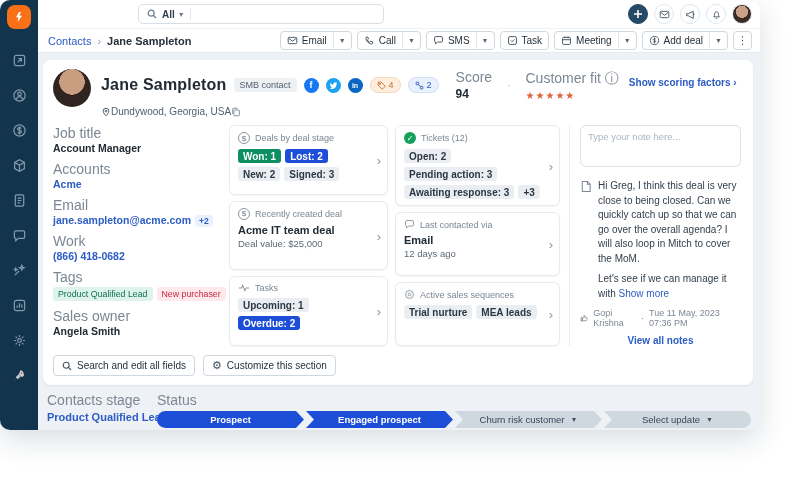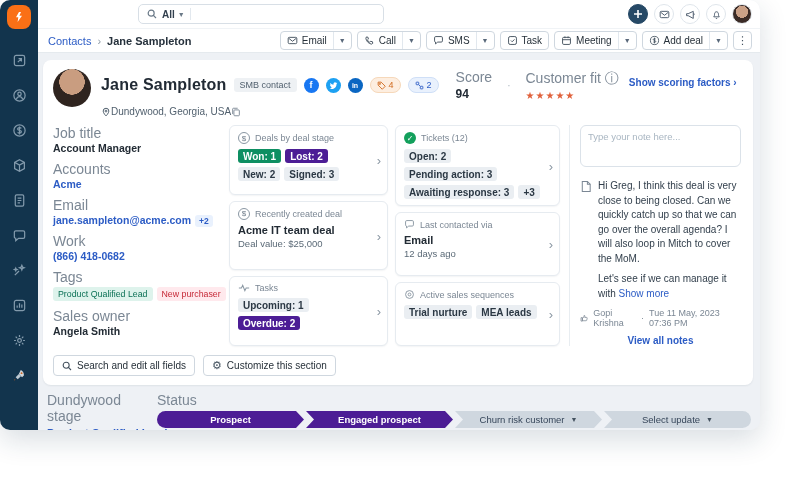--- a/index.html
+++ b/index.html
@@ -81,21 +81,21 @@
   .tag.pink { background:#ffe9ed; color:#c62a38; }
   .tag-more { font-size:9px; color:#2c5cc5; font-weight:bold; }
 
   .minicol { padding-right:7px; display:flex; flex-direction:column; gap:6px; }
   .mini { border:1px solid #e6ebf0; border-radius:6px; padding:6px 18px 6px 8px; position:relative; background:#fff; box-shadow:0 1px 1.5px rgba(20,40,60,.05); flex:1; }
   .mini .title { display:flex; align-items:center; gap:5px; font-size:9px; color:#7b8794; }
   .mini .chev { position:absolute; right:6px; top:50%; transform:translateY(-50%); color:#8a97a3; font-size:13px; }
   .badges { display:flex; gap:4px; margin-top:5px; flex-wrap:wrap; }
   .bdg { font-size:10px; padding:1.5px 5px; border-radius:3px; background:#eaeef2; color:#2b3844; font-weight:bold; white-space:nowrap; }
   .bdg.green { background:#0e8f62; color:#fff; }
-  .bdg.red { background:#4c1d95; color:#fff; }
+  .bdg.red { background:#1d4ed8; color:#fff; }
   .mini .big { font-size:11px; font-weight:bold; color:#232c35; margin-top:4px; }
   .mini .sub { font-size:9.5px; color:#5b6a77; margin-top:2px; }
   .ic-circ { width:12px; height:12px; border:1px solid #8a97a3; border-radius:50%; font-size:8px; color:#6f7d8a; display:flex; align-items:center; justify-content:center; flex:0 0 12px; }
   .ic-green { width:12px; height:12px; border-radius:50%; background:#13a05c; color:#fff; font-size:8px; display:flex; align-items:center; justify-content:center; flex:0 0 12px; }
 
   .notes { border-left:1px solid #e8edf1; padding-left:10px; margin-left:2px; }
   .note-input { width:100%; height:42px; border:1px solid #dbe2e9; border-radius:6px; resize:none; padding:5px 7px;
                 font-size:9.5px; font-family:"Liberation Sans",sans-serif; color:#32404e; outline:none; }
   .note-input::placeholder { color:#a9b6c2; }
   .note-item { display:flex; gap:6px; margin-top:8px; }
@@ -112,21 +112,21 @@
   .life-row { display:flex; margin:7px 2px 0 4px; gap:14px; }
   .life-left { width:96px; flex:0 0 96px; }
   .life-val { font-size:11px; font-weight:bold; color:#2c5cc5; margin-top:3px; white-space:nowrap; }
   .life-right { flex:1; min-width:0; }
   .stages { display:flex; margin-top:3px; height:17px; }
   .stage { flex:1; display:flex; align-items:center; justify-content:center; gap:6px; font-size:9.5px; color:#36465a;
            background:#cfd7df; margin-right:2px; position:relative;
            clip-path:polygon(0 0, calc(100% - 8px) 0, 100% 50%, calc(100% - 8px) 100%, 0 100%, 8px 50%); }
   .stage.first { clip-path:polygon(0 0, calc(100% - 8px) 0, 100% 50%, calc(100% - 8px) 100%, 0 100%); border-radius:9px 0 0 9px; }
   .stage.last { clip-path:polygon(8px 50%, 0 0, 100% 0, 100% 100%, 0 100%); border-radius:0 9px 9px 0; margin-right:0; }
-  .stage.active { background:#4c1d95; color:#fff; font-weight:bold;text-align:right; }
+  .stage.active { background:#1d4ed8; color:#fff; font-weight:bold;text-align:right; }
   .stage .sdrop { font-size:7px; color:#44525f; }
 
   
   .bottom { display:flex; gap:7px; margin-top:9px; align-items:stretch; }
   .cd-card { width:184px; flex:0 0 184px; padding:10px; height:120px; }
 
   .rd-card { flex:1; padding:10px 12px 0; height:120px; display:flex; flex-direction:column; }
 </style>
 </head>
 <body>
@@ -520,21 +520,21 @@
           </div>
           <div class="ghost-btn">
             <span style="font-size:11px; color:#44525f;">⚙</span>
             <span>Customize this section</span>
           </div>
         </div>
       </div>
 
       <div class="life-row">
         <div class="life-left">
-          <div class="lab">Dundywood stage</div>
+          <div class="lab">Contacts stage</div>
           <div class="life-val"><span>Product Qualified Lead</span> <span style="font-size:7px;">▼</span></div>
         </div>
         <div class="life-right">
           <div class="lab">Status</div>
           <div class="stages">
             <div class="stage first active">
                 <span>Prospect</span>
               </div>
             <div class="stage active">
                 <span>Engaged prospect</span>

